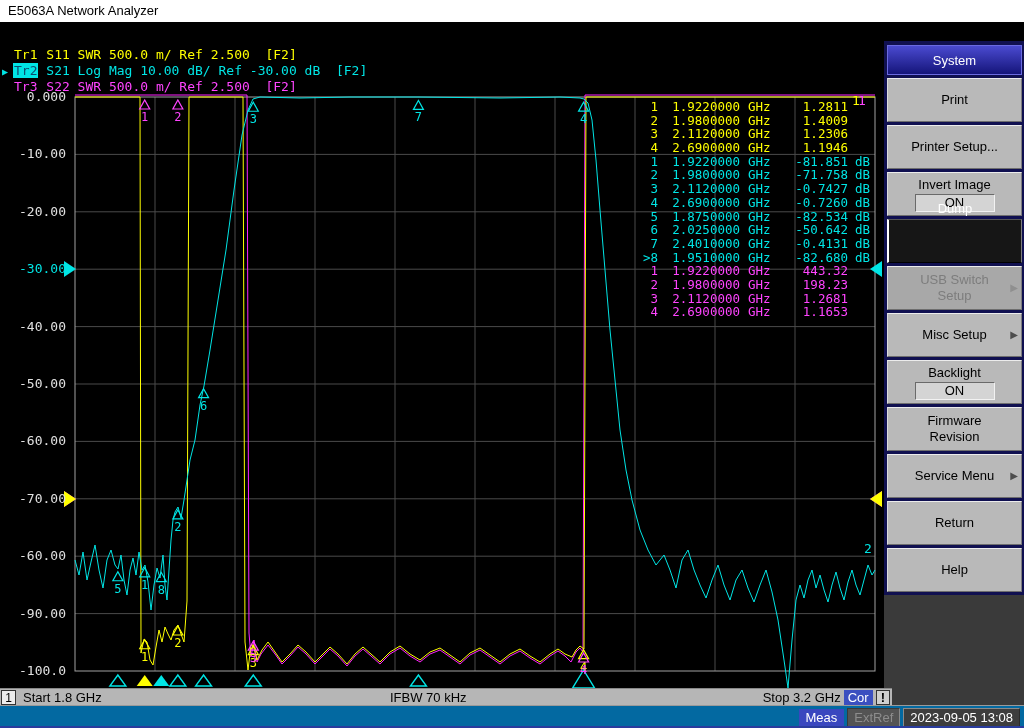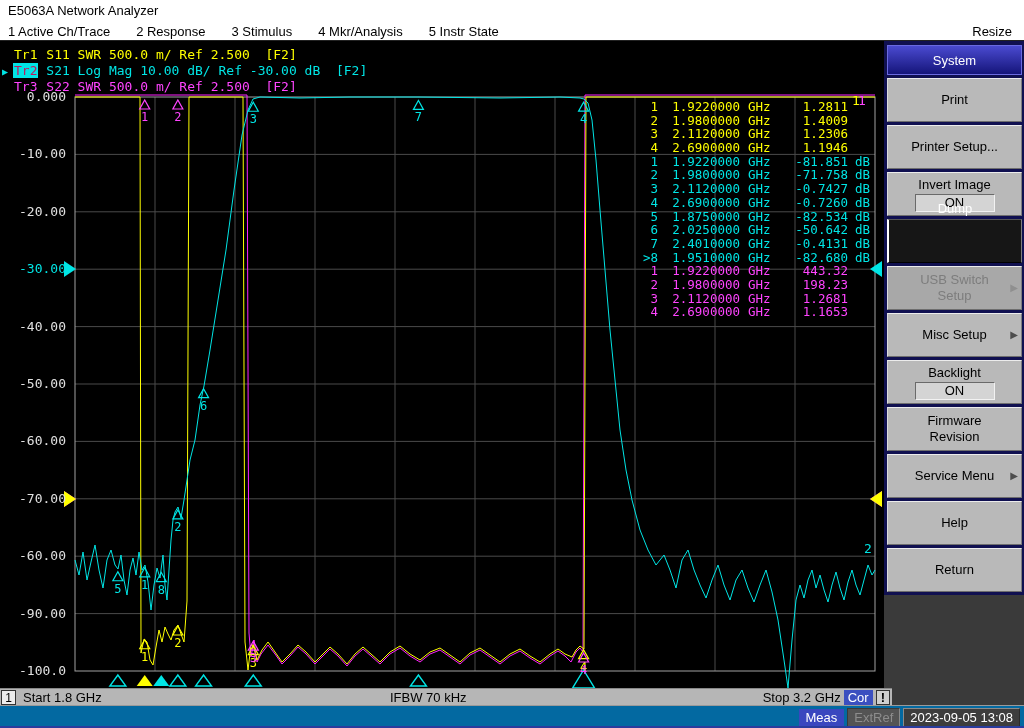--- a/index.html
+++ b/index.html
@@ -43,30 +43,20 @@
   .meas-badge{background:#3947bf;color:#fff;padding:1px 7px;}
   .extref-badge{background:#545454;color:#8d8d8d;padding:1px 6px;border-top:1px solid #3a3a3a;border-left:1px solid #3a3a3a;border-bottom:1px solid #8a8a8a;border-right:1px solid #8a8a8a;}
   .time-badge{background:#3d3d3d;color:#fff;padding:1px 6px;border-top:1px solid #8a8a8a;border-left:1px solid #8a8a8a;border-bottom:1px solid #2a2a2a;border-right:1px solid #2a2a2a;}
 </style>
 </head>
 <body>
 
 <div class="app">
   <div class="titlebar">
     <span>E5063A Network Analyzer</span>
-  </div>
-  <div class="menubar">
-    <span id="menu-items" style="display:flex;gap:26px;">
-        <span class="menu-item">1 Active Ch/Trace</span>
-        <span class="menu-item">2 Response</span>
-        <span class="menu-item">3 Stimulus</span>
-        <span class="menu-item">4 Mkr/Analysis</span>
-        <span class="menu-item">5 Instr State</span>
-      </span>
-    <span class="resize">Resize</span>
   </div>
 
   <div class="screen">
     <svg id="plot" width="884" height="647" viewBox="0 0 884 647">
         <line x1="155" y1="56" x2="155" y2="630" stroke="#4a4a4a" stroke-width="1"></line>
         <line x1="75" y1="113.4" x2="875" y2="113.4" stroke="#4a4a4a" stroke-width="1"></line>
         <line x1="235" y1="56" x2="235" y2="630" stroke="#4a4a4a" stroke-width="1"></line>
         <line x1="75" y1="170.8" x2="875" y2="170.8" stroke="#4a4a4a" stroke-width="1"></line>
         <line x1="315" y1="56" x2="315" y2="630" stroke="#4a4a4a" stroke-width="1"></line>
         <line x1="75" y1="228.2" x2="875" y2="228.2" stroke="#4a4a4a" stroke-width="1"></line>
@@ -144,21 +134,21 @@
         <div class="ylab" style="top: 277.6px;">-40.00</div>
         <div class="ylab" style="top: 335px;">-50.00</div>
         <div class="ylab" style="top: 392.4px;">-60.00</div>
         <div class="ylab" style="top: 449.8px;">-70.00</div>
         <div class="ylab" style="top: 507.2px;">-60.00</div>
         <div class="ylab" style="top: 564.6px;">-90.00</div>
         <div class="ylab" style="top: 622px;">-100.0</div>
       </div>
     <div id="trace-info">
         <div class="tr-row" style="color: rgb(255, 255, 0);"><span class="tr-arrow"> </span><span class="tr-id">Tr1</span><span> S11 SWR 500.0 m/ Ref 2.500  [F2]</span></div>
-        <div class="tr-row" style="color: rgb(0, 229, 229);"><span class="tr-arrow">▶</span><span class="tr-id" style="background: rgb(0, 229, 229); color: #be185d;">Tr2</span><span> S21 Log Mag 10.00 dB/ Ref -30.00 dB  [F2]</span></div>
+        <div class="tr-row" style="color: rgb(0, 229, 229);"><span class="tr-arrow">▶</span><span class="tr-id" style="background: rgb(0, 229, 229); color: #0c4a6e;">Tr2</span><span> S21 Log Mag 10.00 dB/ Ref -30.00 dB  [F2]</span></div>
         <div class="tr-row" style="color: rgb(255, 68, 255);"><span class="tr-arrow"> </span><span class="tr-id">Tr3</span><span> S22 SWR 500.0 m/ Ref 2.500  [F2]</span></div>
       </div>
     <div id="mktable">
         <div class="mkrow" style="color: rgb(255, 255, 0);"><span class="mk-n">1</span><span class="mk-f">1.9220000</span><span class="mk-u">GHz</span><span class="mk-v">1.2811</span><span class="mk-vu"></span></div>
         <div class="mkrow" style="color: rgb(255, 255, 0);"><span class="mk-n">2</span><span class="mk-f">1.9800000</span><span class="mk-u">GHz</span><span class="mk-v">1.4009</span><span class="mk-vu"></span></div>
         <div class="mkrow" style="color: rgb(255, 255, 0);"><span class="mk-n">3</span><span class="mk-f">2.1120000</span><span class="mk-u">GHz</span><span class="mk-v">1.2306</span><span class="mk-vu"></span></div>
         <div class="mkrow" style="color: rgb(255, 255, 0);"><span class="mk-n">4</span><span class="mk-f">2.6900000</span><span class="mk-u">GHz</span><span class="mk-v">1.1946</span><span class="mk-vu"></span></div>
         <div class="mkrow" style="color: rgb(0, 229, 229);"><span class="mk-n">1</span><span class="mk-f">1.9220000</span><span class="mk-u">GHz</span><span class="mk-v">-81.851</span><span class="mk-vu">dB</span></div>
         <div class="mkrow" style="color: rgb(0, 229, 229);"><span class="mk-n">2</span><span class="mk-f">1.9800000</span><span class="mk-u">GHz</span><span class="mk-v">-71.758</span><span class="mk-vu">dB</span></div>
         <div class="mkrow" style="color: rgb(0, 229, 229);"><span class="mk-n">3</span><span class="mk-f">2.1120000</span><span class="mk-u">GHz</span><span class="mk-v">-0.7427</span><span class="mk-vu">dB</span></div>
@@ -206,24 +196,24 @@
         </div>
         <div class="sb-btn">
           <div>Firmware</div>
           <div>Revision</div>
         </div>
         <div class="sb-btn">
           <div>Service Menu</div>
           <span class="sb-arrow">▶</span>
         </div>
         <div class="sb-btn">
+          <div>Return</div>
+        </div>
+        <div class="sb-btn">
           <div>Help</div>
-        </div>
-        <div class="sb-btn">
-          <div>Return</div>
         </div>
       </div>
     <div class="sb-fill"></div>
   </div>
 
   <div class="stimbar">
     <span class="ch-box">1</span>
     <span class="stim-start">Start 1.8 GHz</span>
     <span class="stim-ifbw">IFBW 70 kHz</span>
     <span class="stim-right">

